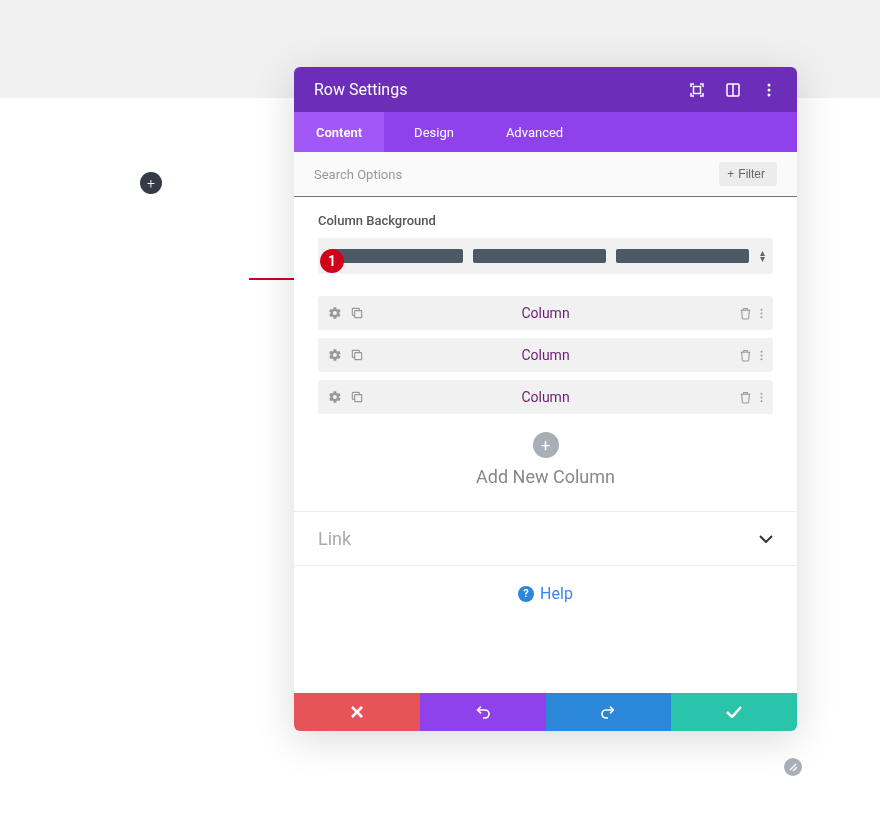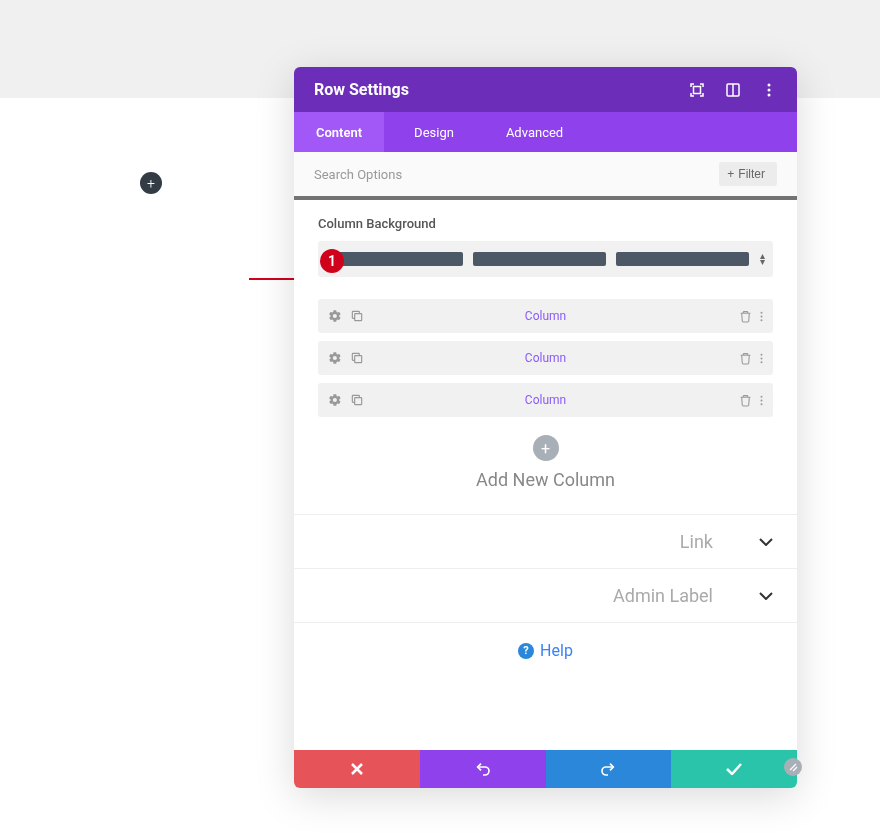--- a/index.html
+++ b/index.html
@@ -85,21 +85,21 @@
   background: #6c2eb9;
   color: #fff;
   height: 45px;
   display: flex;
   align-items: center;
   justify-content: space-between;
   padding: 0 20px;
 }
 .modal-title {
   font-size: 16px;
-  font-weight: 700;
+  font-weight: 400;
 }
 .header-icons {
   display: flex;
   gap: 20px;
   align-items: center;
 }
 .header-icons span { cursor: pointer; display:flex; align-items:center; justify-content:center; width:16px; height:16px; }
 .tabs {
   background: #8f42ec;
   height: 40px;
@@ -116,21 +116,21 @@
 }
 .tab.active {
   background: #a258f6;
   font-weight: 600;
 }
 .search-row {
   display: flex;
   align-items: center;
   justify-content: space-between;
   padding: 10px 20px;
-  border-bottom: 4px solid #737373;
+  border-bottom: 1px solid #737373;
   background: #fafafa;
 }
 .search-text {
   font-size: 13px;
   color: #999;
 }
 .filter-btn {
   font-size: 12px;
   color: #666;
   background: #ececec;
@@ -188,22 +188,22 @@
 .column-row .left-icons {
   display: flex;
   gap: 8px;
   color: #888;
 }
 .column-row .left-icons span { cursor: pointer; display:flex; align-items:center; }
 .column-row .col-label {
   position: absolute;
   left: 50%;
   transform: translateX(-50%);
-  font-size: 12px;
-  color: #8b5cf6;
+  font-size: 14px;
+  color: #701a75;
 }
 .column-row .right-icons {
   margin-left: auto;
   display: flex;
   gap: 8px;
   color: #888;
 }
 .column-row .right-icons span { cursor: pointer; display:flex; align-items:center; }
 .add-column {
   text-align: center;
@@ -223,21 +223,21 @@
 }
 .add-column-label {
   font-size: 18px;
   color: #888;
 }
 .accordion {
   border-top: 1px solid #eee;
   padding: 16px 24px;
   display: flex;
   align-items: center;
-  justify-content: flex-end;
+  justify-content: space-between;
   cursor: pointer;
   gap: 46px;
 }
 .accordion-title {
   font-size: 18px;
   color: #aaa;
   font-weight: 400;
 }
 .chevron {
   color: #333;
@@ -465,28 +465,20 @@
   </div>
 
   <div class="accordion">
     <div class="accordion-title">Link</div>
     <div class="chevron">
         <svg width="14" height="8" viewBox="0 0 14 8" fill="none" stroke="#333" stroke-width="2">
           <path d="M1 1l6 6 6-6"></path>
         </svg>
       </div>
   </div>
-  <div class="accordion">
-    <div class="accordion-title">Admin Label</div>
-    <div class="chevron">
-        <svg width="14" height="8" viewBox="0 0 14 8" fill="none" stroke="#333" stroke-width="2">
-          <path d="M1 1l6 6 6-6"></path>
-        </svg>
-      </div>
-  </div>
 
   <div class="help-row">
     <div class="help-inner">
       <div class="help-icon">?</div>
       <div class="help-text">Help</div>
     </div>
   </div>
 
   <div class="footer">
     <div class="footer-btn footer-cancel">

